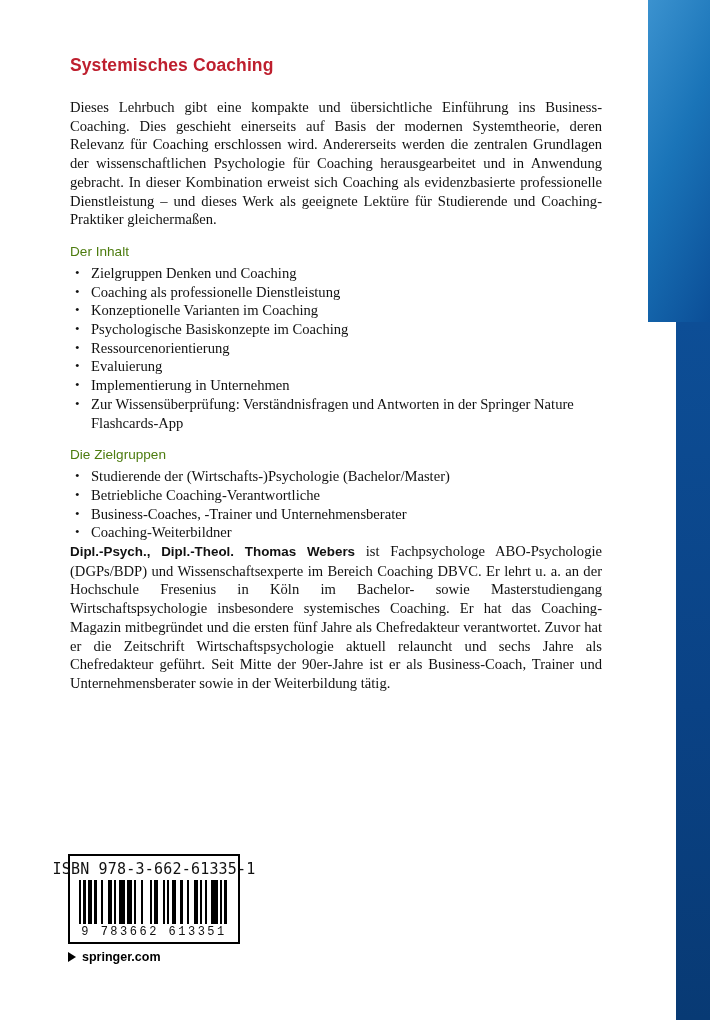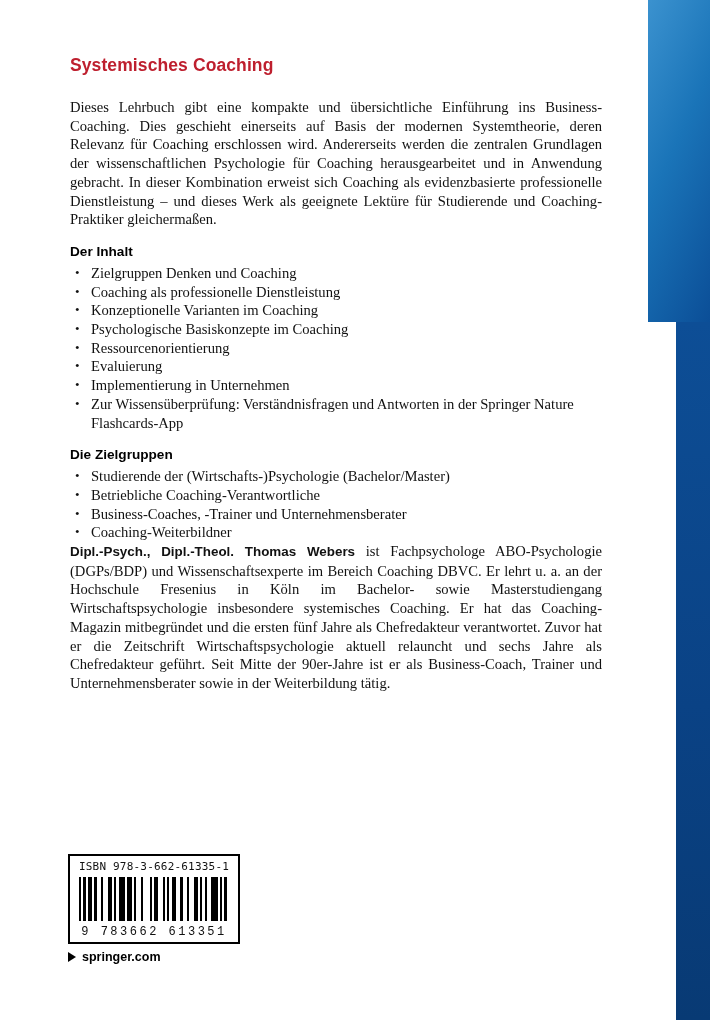--- a/index.html
+++ b/index.html
@@ -42,22 +42,22 @@
   .body-text {
     margin: 0;
     font-size: 14.6px;
     line-height: 18.7px;
     text-align: justify;
   }
   .section-heading {
     margin: 15px 0 5px 0;
     font-family: "Liberation Sans", sans-serif;
     font-size: 13.6px;
-    font-weight: bold;
-    color: #000000;
+    font-weight: normal;
+    color: #4d7c0f;
   }
   ul.bullets {
     margin: 0; padding: 0;
     list-style: none;
     font-size: 14.6px;
     line-height: 18.7px;
   }
   ul.bullets li {
     position: relative;
     padding-left: 21px;
@@ -83,21 +83,21 @@
     border: 2px solid #000;
     box-sizing: border-box;
     display: flex;
     flex-direction: column;
     align-items: center;
     justify-content: space-between;
     padding: 4px 8px 3px 8px;
   }
   .isbn-label {
     font-family: "DejaVu Sans Mono", monospace;
-    font-size: 11px;
+    font-size: 15px;
     white-space: nowrap;
     letter-spacing: 0.2px;
   }
   .barcode {
     width: 150px;
     height: 44px;
     display: flex;
     align-items: stretch;
   }
   .barcode .bar { background: #000; width: 0; }

